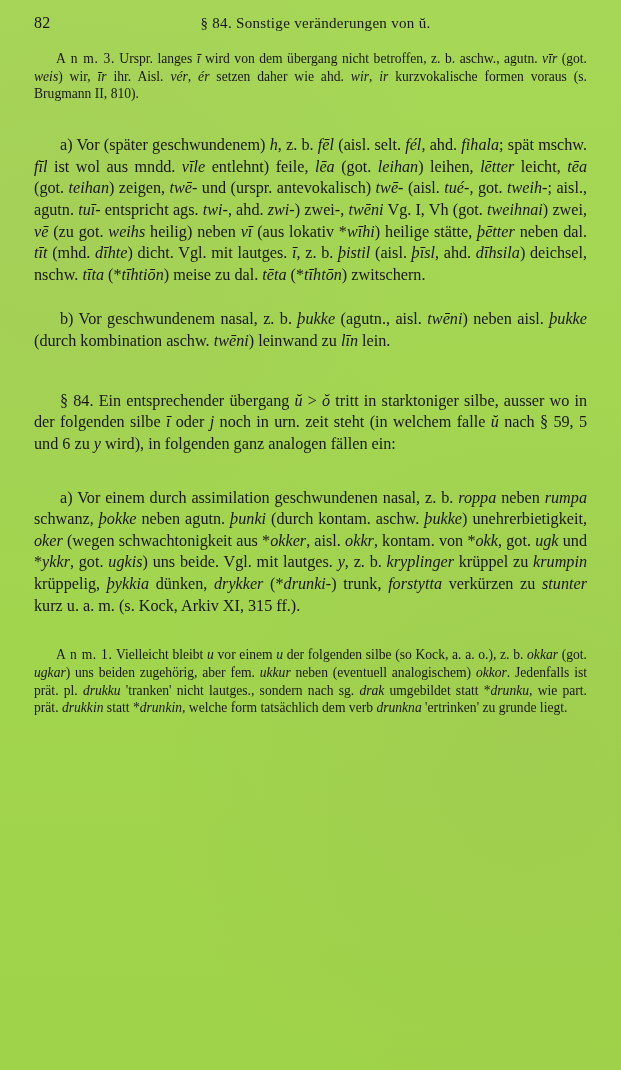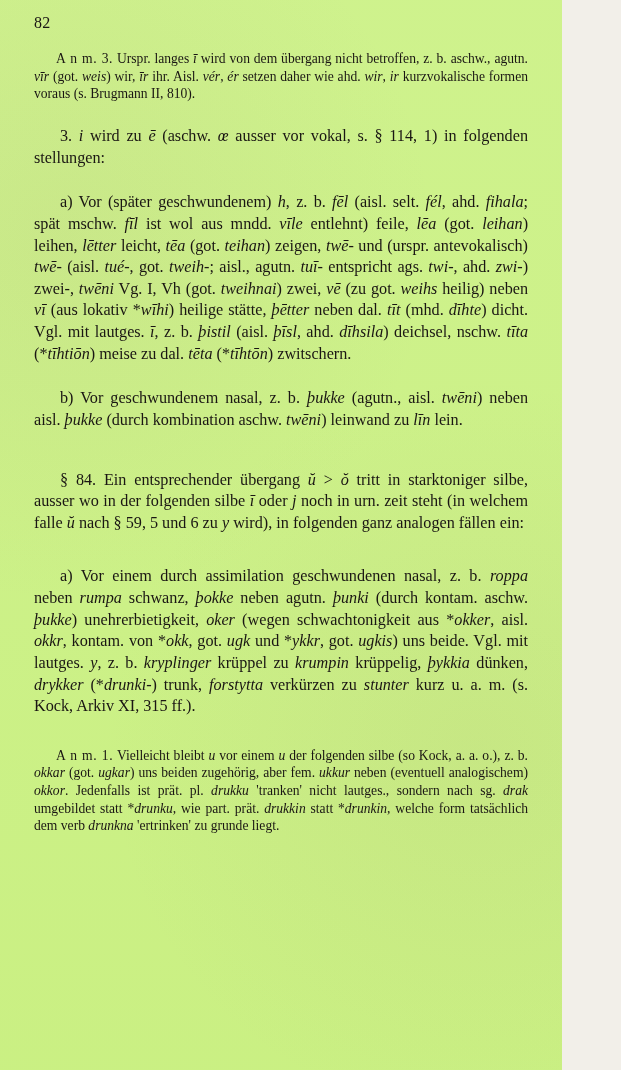--- a/index.html
+++ b/index.html
@@ -9,25 +9,25 @@
   body {
     width: 621px;
     height: 1070px;
     background: #f2efe9;
     font-family: "Liberation Serif", serif;
     color: #1a1613;
     overflow: hidden;
   }
   .page {
     position: relative;
-    width: 562px;
+    width: 621px;
     height: 1070px;
     box-sizing: border-box;
     padding: 14px 34px 10px 34px;
-    background: #bef264;
+    background: #84cc16;
   }
   
   .page:before {
     content: "";
     position: absolute;
     inset: 0;
     background:
       radial-gradient(circle at 12% 22%, rgba(160,145,120,0.10), rgba(255,255,255,0) 38%),
       radial-gradient(circle at 85% 70%, rgba(150,135,110,0.09), rgba(255,255,255,0) 42%),
       linear-gradient(180deg, rgba(245,242,235,0.3), rgba(238,233,223,0.25));
@@ -82,26 +82,26 @@
   .sp { letter-spacing: 0.6px; }
 </style>
 </head>
 <body>
 
 <div class="page">
   <div class="content">
 
     <div class="header">
       <span class="folio">82</span>
+      <span class="runhead">§ 84.  Sonstige veränderungen von ŭ.</span>
     </div>
 
     <p class="small"><span class="sp">A n m. 3.</span>  Urspr. langes <i>ī</i> wird von dem übergang nicht betroffen, z. b. aschw., agutn. <i>vīr</i> (got. <i>weis</i>) wir, <i>īr</i> ihr. Aisl. <i>vér</i>, <i>ér</i> setzen daher wie ahd. <i>wir</i>, <i>ir</i> kurzvokalische formen voraus (s. Brugmann II, 810).</p>
     <div class="gap-sm"></div>
 
-    <p class="body">3. <i>i</i> wird zu <i>ē</i> (aschw. <i>œ</i> ausser vor vokal, s. § 114, 1) in folgenden stellungen:</p>
     <div class="gap-sm"></div>
 
     <p class="body">a)  Vor (später geschwundenem) <i>h</i>, z. b. <i>fēl</i> (aisl. selt. <i>fél</i>, ahd. <i>fihala</i>; spät mschw. <i>fīl</i> ist wol aus mndd. <i>vīle</i> entlehnt) feile, <i>lēa</i> (got. <i>leihan</i>) leihen, <i>lētter</i> leicht, <i>tēa</i> (got. <i>teihan</i>) zeigen, <i>twē-</i> und (urspr. antevokalisch) <i>twē-</i> (aisl. <i>tué-</i>, got. <i>tweih-</i>; aisl., agutn. <i>tuī-</i> entspricht ags. <i>twi-</i>, ahd. <i>zwi-</i>) zwei-, <i>twēni</i> Vg. I, Vh (got. <i>tweihnai</i>) zwei, <i>vē</i> (zu got. <i>weihs</i> heilig) neben <i>vī</i> (aus lokativ *<i>wīhi</i>) heilige stätte, <i>þētter</i> neben dal. <i>tīt</i> (mhd. <i>dīhte</i>) dicht.  Vgl. mit lautges. <i>ī</i>, z. b. <i>þistil</i> (aisl. <i>þīsl</i>, ahd. <i>dīhsila</i>) deichsel, nschw. <i>tīta</i> (*<i>tīhtiōn</i>) meise zu dal. <i>tēta</i> (*<i>tīhtōn</i>) zwitschern.</p>
     <div class="gap-sm"></div>
 
     <p class="body">b)  Vor geschwundenem nasal, z. b. <i>þukke</i> (agutn., aisl. <i>twēni</i>) neben aisl. <i>þukke</i> (durch kombination aschw. <i>twēni</i>) leinwand zu <i>līn</i> lein.</p>
     <div class="gap-lg"></div>
 
     <p class="body">§ 84.  Ein entsprechender übergang <i>ŭ</i> &gt; <i>ŏ</i> tritt in starktoniger silbe, ausser wo in der folgenden silbe <i>ī</i> oder <i>j</i> noch in urn. zeit steht (in welchem falle <i>ŭ</i> nach § 59, 5 und 6 zu <i>y</i> wird), in folgenden ganz analogen fällen ein:</p>
     <div class="gap-sm"></div>

